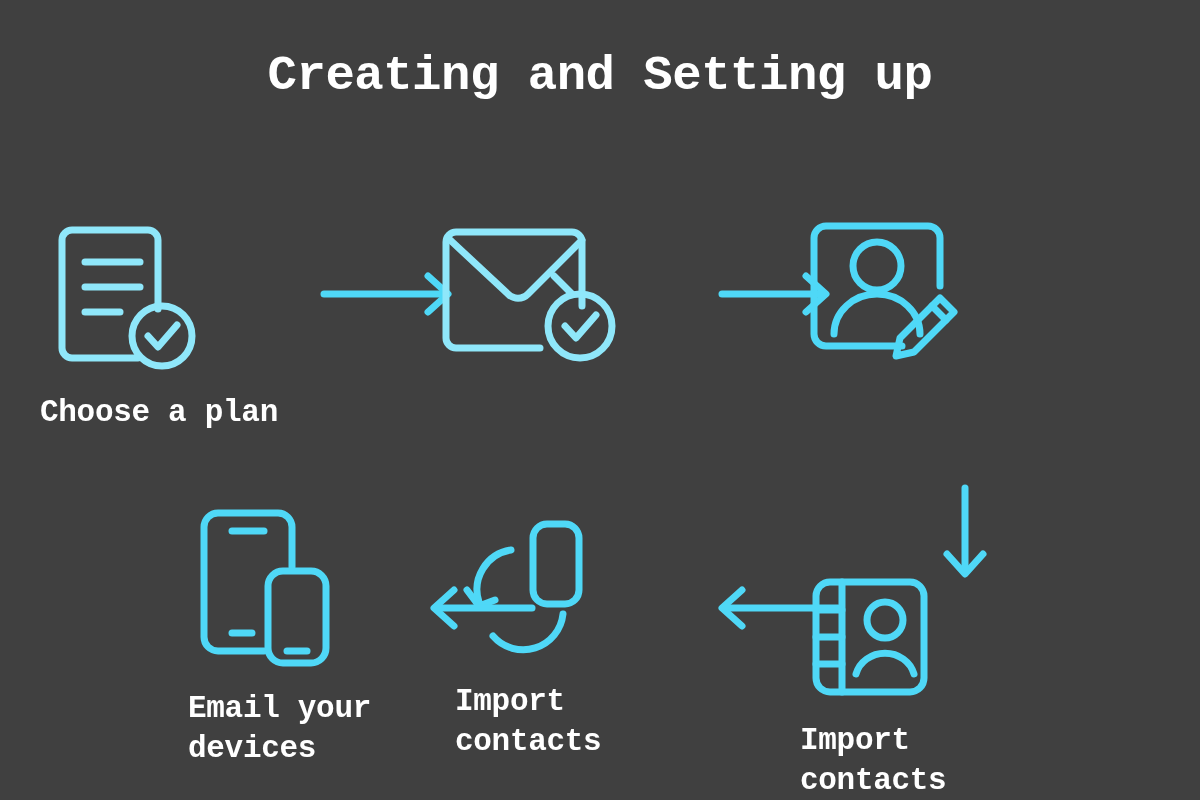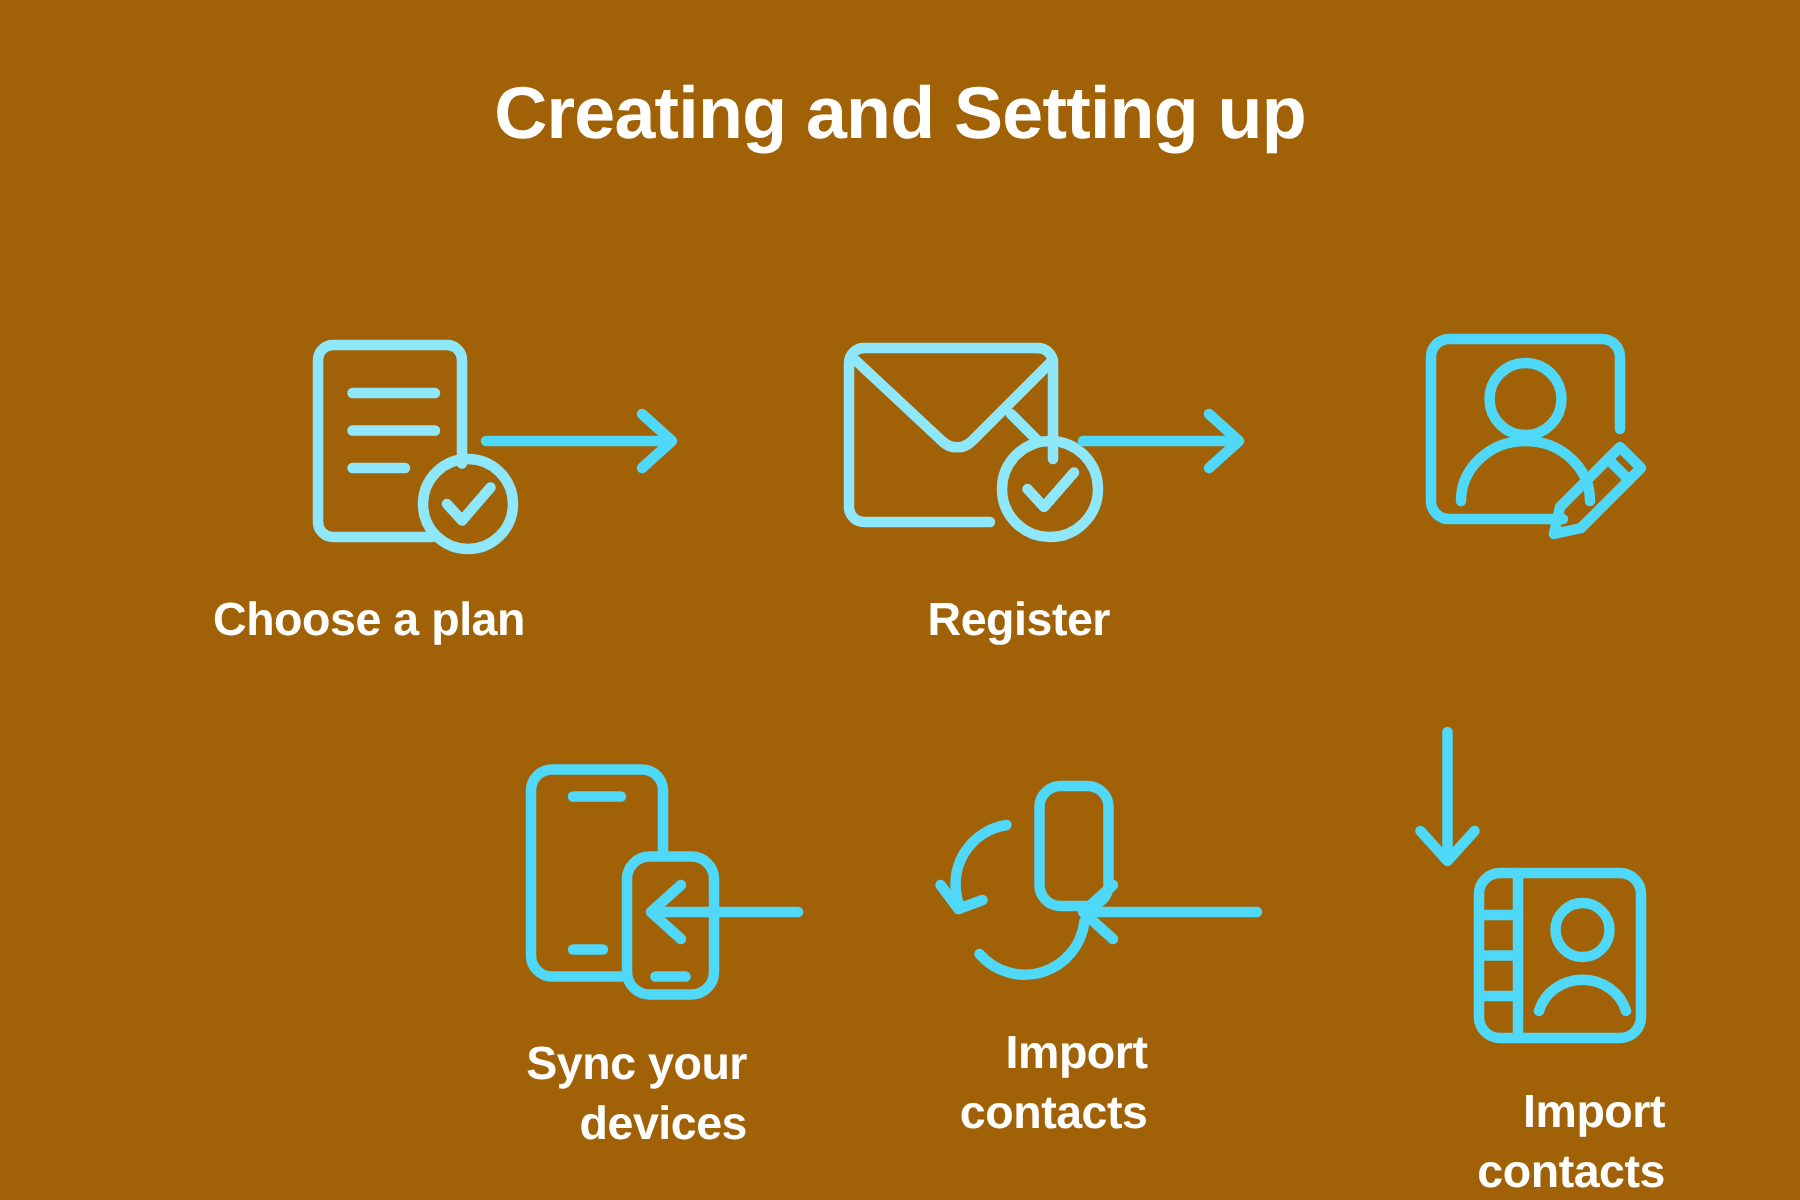--- a/index.html
+++ b/index.html
@@ -11,21 +11,22 @@
     height: 800px;
     background: #0e9ae0;
     font-family: "Liberation Sans", sans-serif;
     overflow: hidden;
     position: relative;
   }
 
   #infographic {
     position: absolute;
     inset: 0;
-    background: #a16207;
+    background: #404040;
+    font-family: Liberation Mono, monospace;
   }
 
   
   .title {
     position: absolute;
     top: 44px;
     left: 0;
     width: 1200px;
     text-align: center;
     color: #ffffff;
@@ -34,21 +35,21 @@
     line-height: 1.32;
     letter-spacing: -0.5px;
   }
   .title .line {
     display: block;
   }
 
   
   .step {
     position: absolute;
-    text-align: right;
+    text-align: left;
   }
   .step-icon {
     display: block;
     margin: 0 auto;
   }
   .step-label {
     color: #ffffff;
     font-size: 31px;
     font-weight: bold;
     line-height: 1.28;
@@ -115,21 +116,20 @@
         <path d="M152 92 V28 a10 10 0 0 0-10-10 H26 a10 10 0 0 0-10 10 v96 a10 10 0 0 0 10 10 h84"></path>
 
         <path d="M18 24 L78 80 a14 14 0 0 0 20 0 L152 26"></path>
 
         <path d="M124 62 L142 80"></path>
 
         <circle cx="150" cy="112" r="32"></circle>
         <path d="M135 112 l11 12 l20 -23"></path>
       </svg>
     </span>
-    <div class="step-label">Register</div>
   </div>
 
   <span class="arrow" id="arrow-2">
     <svg width="120" height="44" viewBox="0 0 120 44" fill="none" stroke="#4fd8f7" stroke-width="7" stroke-linecap="round" stroke-linejoin="round">
       <line x1="6" y1="22" x2="108" y2="22"></line>
       <polyline points="90,4 110,22 90,40"></polyline>
     </svg>
   </span>
 
   <div class="step" id="step-3">
@@ -210,17 +210,17 @@
 
         <path d="M104 62 V22 a14 14 0 0 0-14-14 H30 a14 14 0 0 0-14 14 v110 a14 14 0 0 0 14 14 h46"></path>
 
         <line x1="44" y1="26" x2="76" y2="26"></line>
         <line x1="44" y1="128" x2="64" y2="128"></line>
 
         <rect x="80" y="66" width="58" height="92" rx="15"></rect>
         <line x1="99" y1="146" x2="119" y2="146"></line>
       </svg>
     </span>
-    <div class="step-label">Sync your
+    <div class="step-label">Email your
 devices</div>
   </div>
 
 </div>
 
 </body></html>

